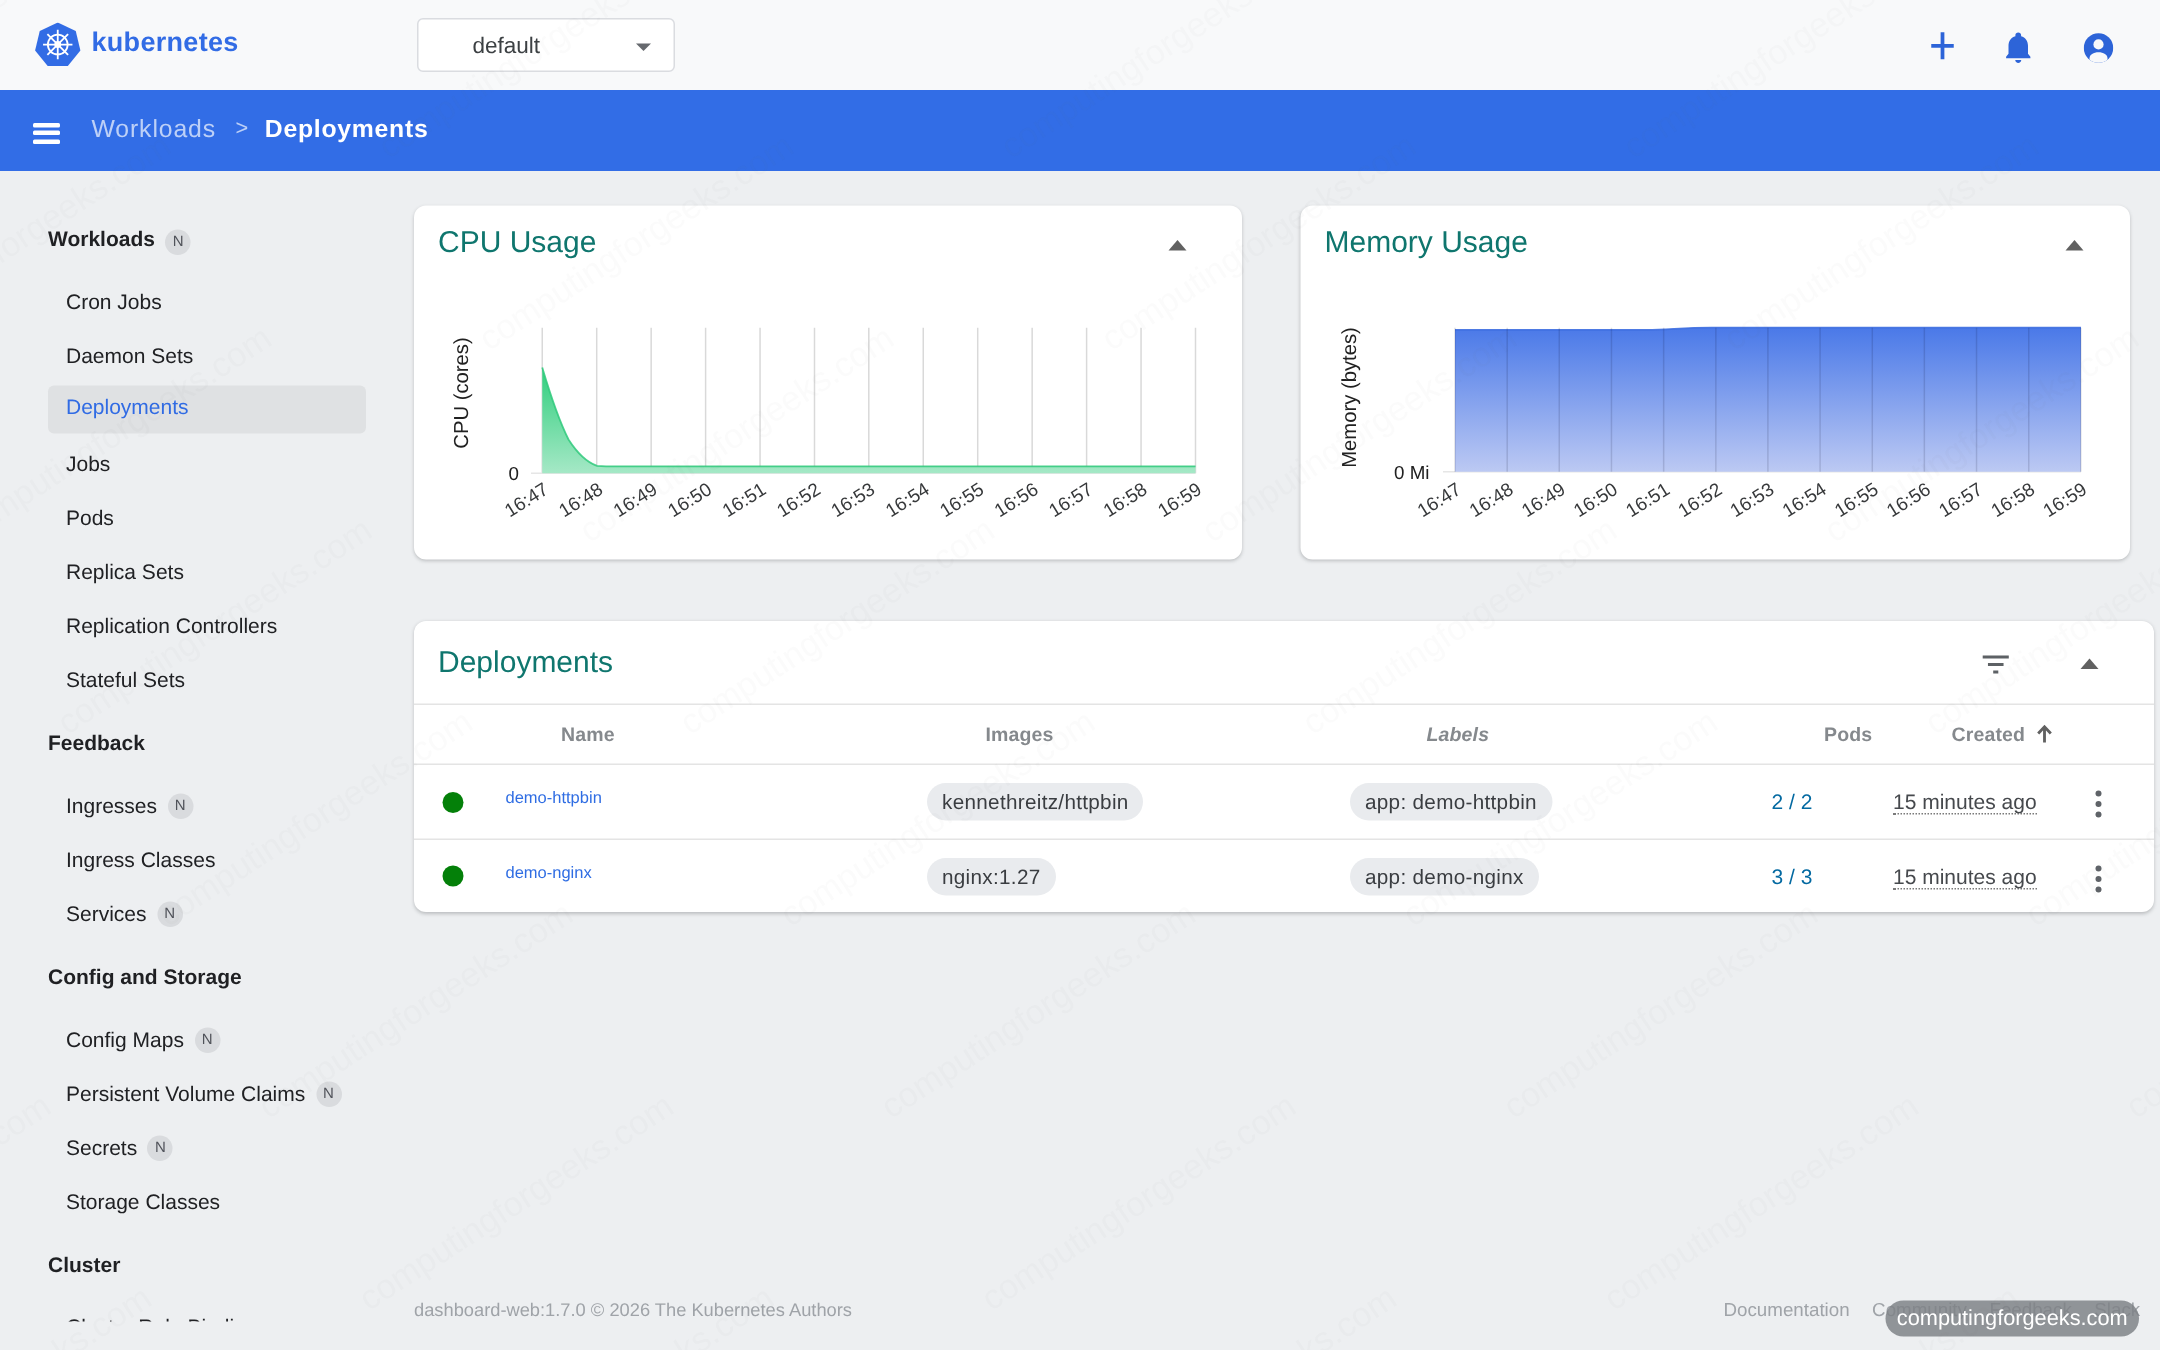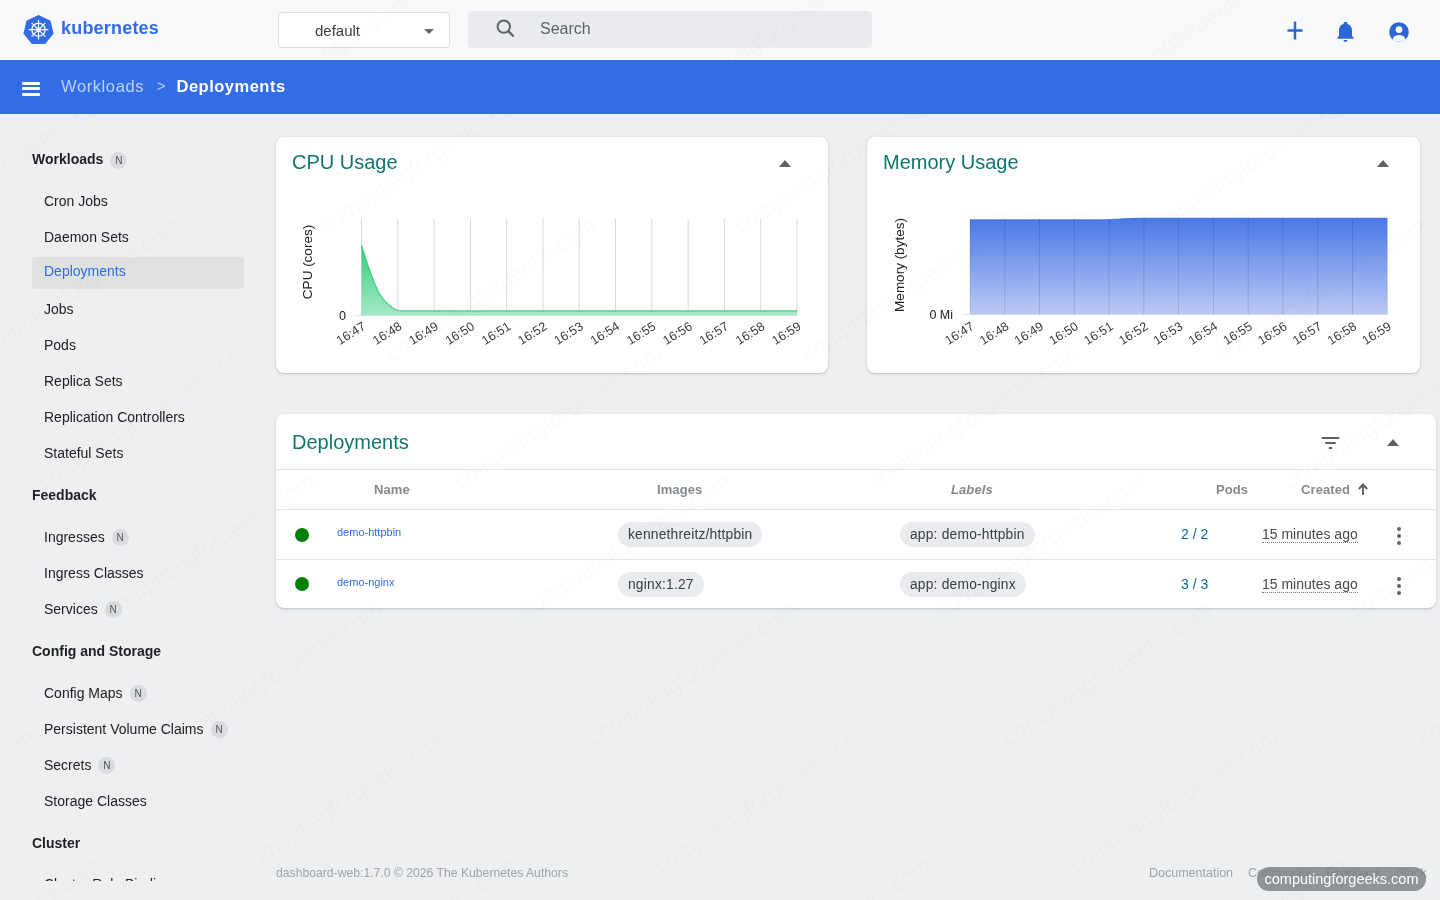--- a/index.html
+++ b/index.html
@@ -74,27 +74,20 @@
       <line x1="5.7" y1="14.7" x2="25.3" y2="14.7"></line>
       <line x1="8.6" y1="7.8" x2="22.4" y2="21.6"></line>
       <line x1="22.4" y1="7.8" x2="8.6" y2="21.6"></line>
     </g>
   </svg>
   <div id="kword">kubernetes</div>
   <div id="nsbox">
       <div class="t">default</div>
       <div class="c"></div>
     </div>
-  <div id="search">
-    <svg width="20" height="20" viewBox="0 0 20 20" style="position:absolute;left:28px;top:8px;">
-      <circle cx="7.8" cy="7.6" r="6.2" fill="none" stroke="#5f6368" stroke-width="2"></circle>
-      <line x1="12.6" y1="12.4" x2="17" y2="16.8" stroke="#5f6368" stroke-width="2.3" stroke-linecap="round"></line>
-    </svg>
-    <div class="ph">Search</div>
-  </div>
   <svg class="hicon" style="left:1287px;top:21px;" width="16" height="19" viewBox="0 0 16 19">
     <line x1="8" y1="0.5" x2="8" y2="18.5" stroke="#2d64d8" stroke-width="2.5"></line>
     <line x1="0.5" y1="9.5" x2="15.5" y2="9.5" stroke="#2d64d8" stroke-width="2.5"></line>
   </svg>
   <svg class="hicon" style="left:1336px;top:21px;" width="19" height="21" viewBox="0 0 19 21">
     <path fill="#2d64d8" d="M9.5 21c1.1 0 2-.9 2-2h-4c0 1.1.9 2 2 2zm6.5-6.2V9.5c0-3.1-1.7-5.7-4.6-6.4v-.7C11.4 1.5 10.6.7 9.5.7S7.6 1.5 7.6 2.4v.7C4.7 3.8 3 6.4 3 9.5v5.3L1.4 16.8v1h16.2v-1L16 14.8z"></path>
   </svg>
   <svg class="hicon" style="left:1388.5px;top:21.5px;" width="20" height="20" viewBox="0 0 20 20">
     <defs>
         <clipPath id="accclip">

